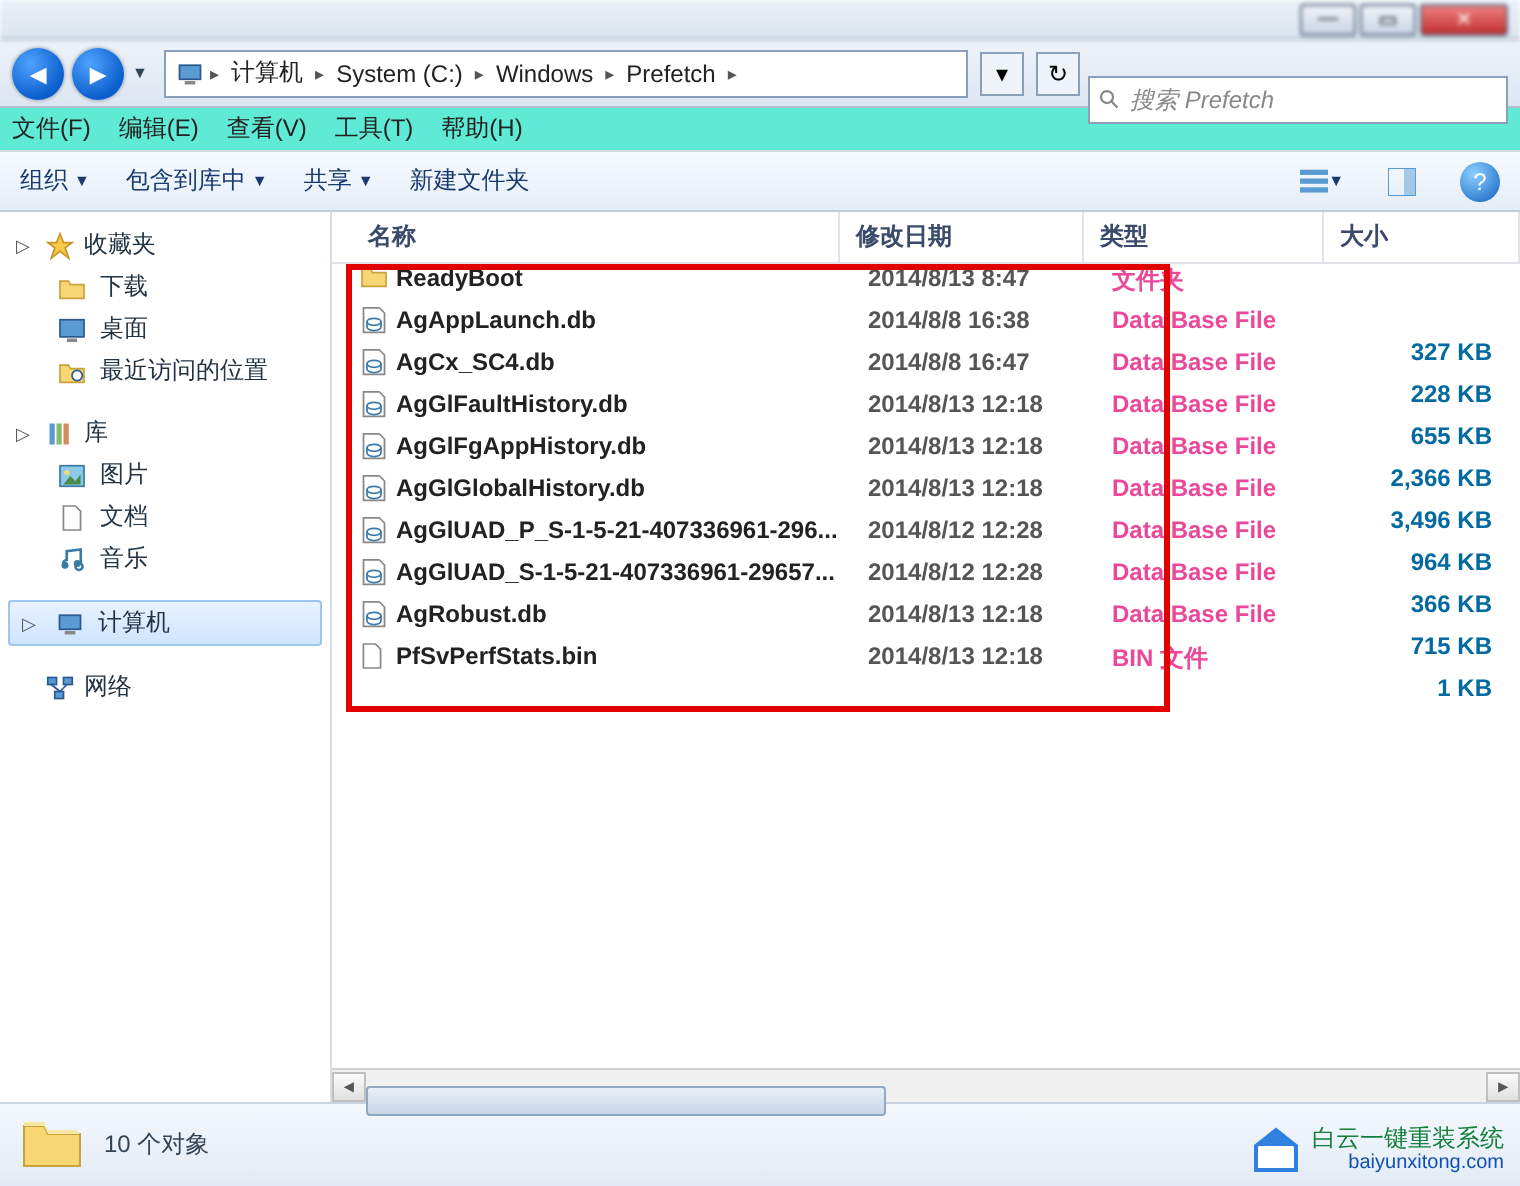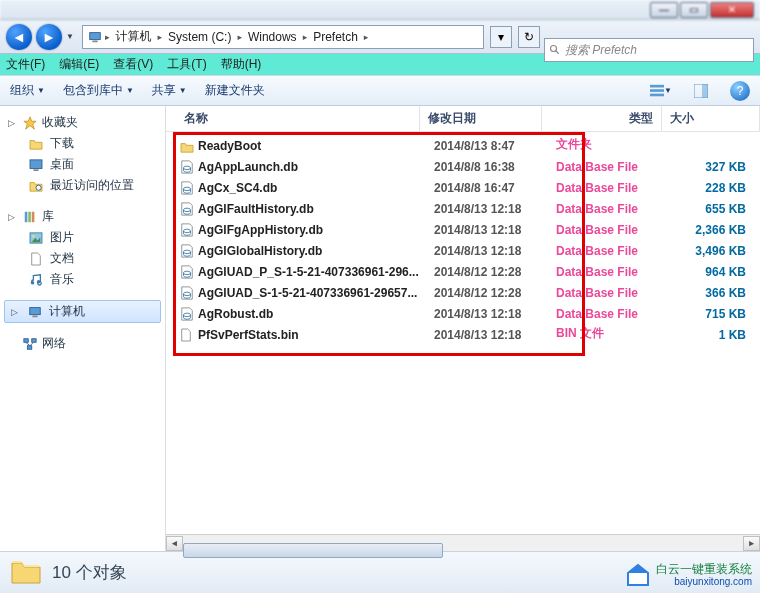--- a/index.html
+++ b/index.html
@@ -42,39 +42,39 @@
 .side-arrow { font-size: 9px; color: #555; width: 10px; }
 .side-item { display: flex; align-items: center; padding: 2px 8px 2px 28px; gap: 6px; color: #234; }
 .side-item.selected { background: linear-gradient(#e8f2ff,#cfe4ff); border: 1px solid #9ec4f0; border-radius: 2px; margin: 0 4px; padding-left: 24px; }
 .side-icon { width: 16px; height: 16px; display: inline-flex; align-items:center; justify-content:center; }
 
 .content { flex: 1; display: flex; flex-direction: column; position: relative; font-weight: bold; }
 .columns { display: flex; height: 26px; border-bottom: 1px solid #e0e4e8; font-size: 12px; color: #3a4a6a; }
 .col { padding: 4px 8px; border-right: 1px solid #e0e4e8; }
 .col-name { width: 254px; padding-left: 18px; }
 .col-date { width: 122px; }
-.col-type { width: 120px; text-align: right; }
+.col-type { width: 120px; }
 .col-size { flex: 1; text-align: left; }
 
 .files { flex: 1; position: relative; overflow: hidden; }
 .highlight-box { position: absolute; left: 7px; top: 0px; width: 412px; height: 224px; border: 3px solid #e00000; pointer-events: none; z-index: 5; }
-.file-row { display: flex; align-items: flex-end; font-size: 12px; color: #222; height: 21px; padding-left: 14px; }
+.file-row { display: flex; align-items: flex-start; font-size: 12px; color: #222; height: 21px; padding-left: 14px; }
 .file-icon { width: 18px; display:flex; align-items:center; }
 .file-name { width: 236px; white-space: nowrap; overflow: hidden; text-overflow: ellipsis; }
 .file-date { width: 122px; color: #555; }
 .file-type { width: 120px; color: #ec4899; }
 .file-size { width: 70px; text-align: right; color: #0369a1; margin-top: 16px; }
 
 .hscroll { height: 17px; background: #f0f0f0; border-top: 1px solid #d0d0d0; display: flex; align-items: center; }
 .hscroll-btn { width: 17px; height: 15px; background: linear-gradient(#fafafa,#e0e0e0); border: 1px solid #c0c0c0; display:flex;align-items:center;justify-content:center;font-size:9px;color:#555;}
 .hscroll-track { flex:1; position:relative; }
 .hscroll-thumb { position:absolute; left:0; width:260px; height:15px; background: linear-gradient(#e8eef6,#c8d6e8); border:1px solid #90a8c0; border-radius:2px; }
 
 
-.statusbar { height: 42px; background: linear-gradient(#f4f8fd,#e2ebf5); border-top: 1px solid #c8d4e0; display: flex; align-items: center; padding: 0 10px; gap: 10px; font-size: 17px; color: #345; }
+.statusbar { height: 42px; background: linear-gradient(#f4f8fd,#e2ebf5); border-top: 1px solid #c8d4e0; display: flex; align-items: center; padding: 0 10px; gap: 10px; font-size: 12px; color: #345; }
 .status-icon { width: 32px; height: 32px; }
 
 .watermark { position: absolute; right: 8px; bottom: 4px; font-size: 12px; color: #2060c0; text-align: right; line-height: 1.2; display:flex; align-items:center; gap:4px; }
 .watermark .logo { width: 28px; height: 28px; }
 </style>
 </head>
 <body>
 
 <div class="titlebar">
   <div class="win-btn win-min">—</div>

